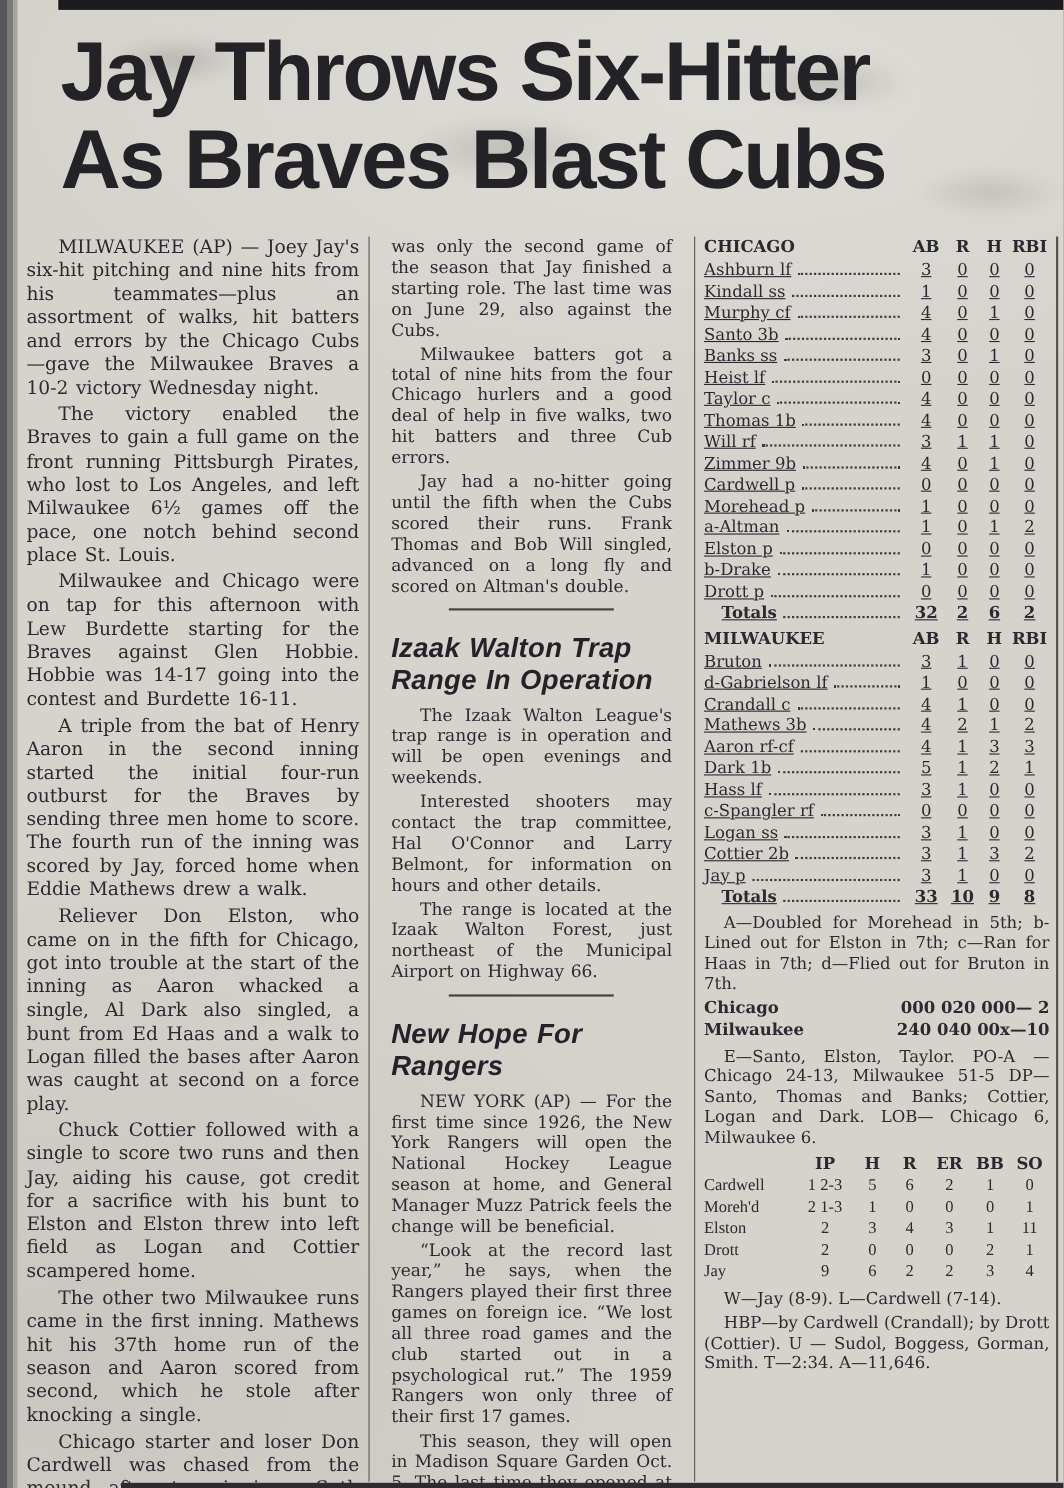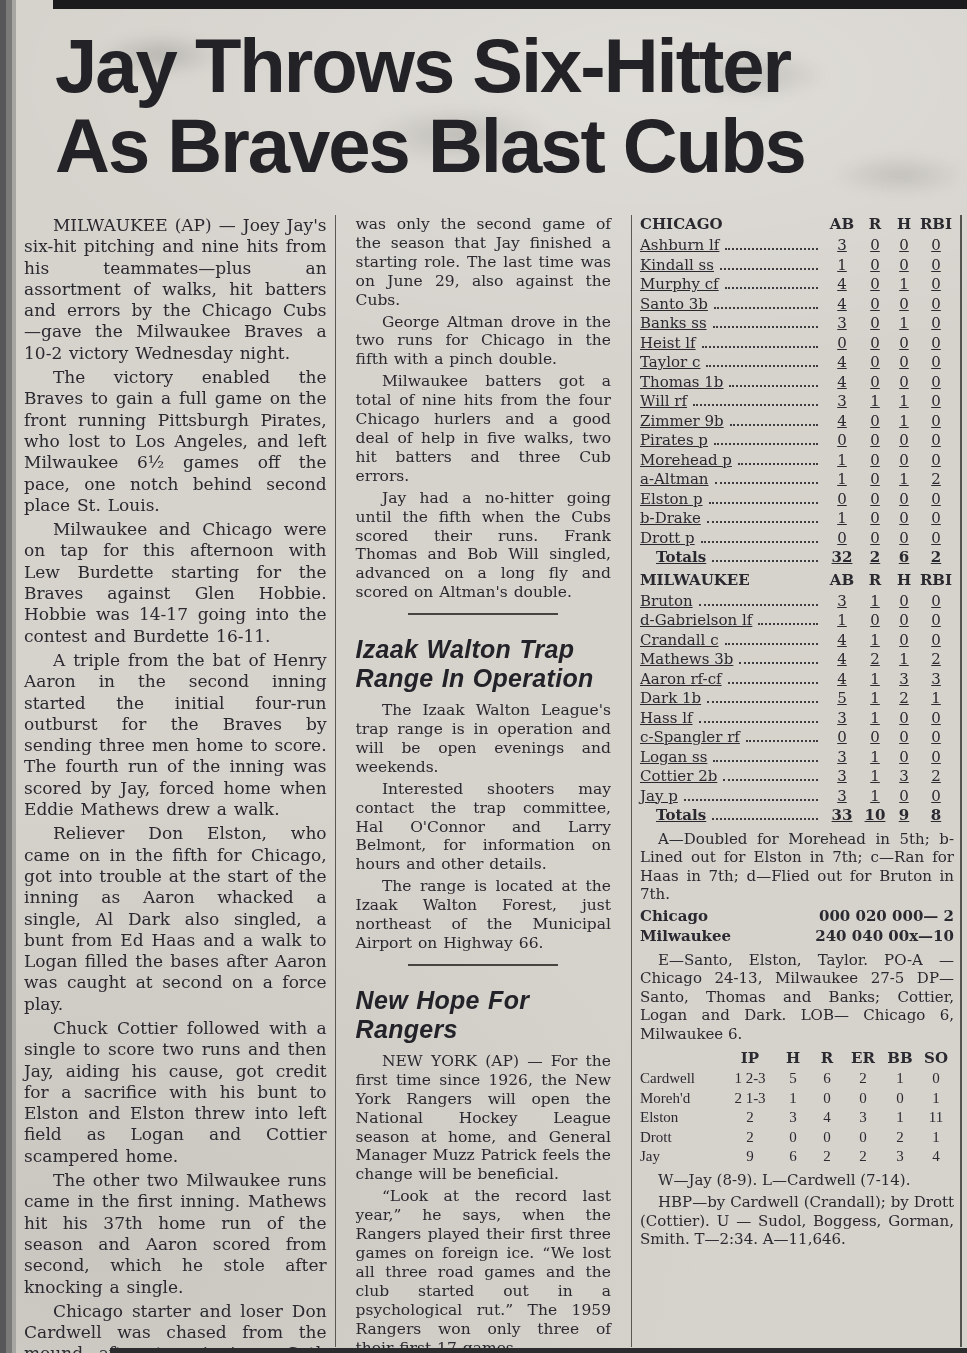--- a/index.html
+++ b/index.html
@@ -93,21 +93,20 @@
 
   <p class="para">Chicago starter and loser Don Cardwell was chased from the mound after two innings. Seth Morehead took over, then Elston and Dick Drott came on in the seventh to finish up.</p>
 
 </div>
     </div>
 
     <div class="col col2">
       <div class="cont">
   <p class="para">was only the second game of the season that Jay finished a starting role. The last time was on June 29, also against the Cubs.</p>
 
-  <p class="para">George Altman drove in the two runs for Chicago in the fifth with a pinch double.</p>
 
   <p class="para">Milwaukee batters got a total of nine hits from the four Chicago hurlers and a good deal of help in five walks, two hit batters and three Cub errors.</p>
 
   <p class="para">Jay had a no-hitter going until the fifth when the Cubs scored their runs. Frank Thomas and Bob Will singled, advanced on a long fly and scored on Altman's double.</p>
 </div>
       <div class="divider"></div>
       <h2 class="sec-head">Izaak Walton Trap Range In Operation</h2>
       <div>
   <p class="para">The Izaak Walton League's trap range is in operation and will be open evenings and weekends.</p>
 
@@ -221,21 +220,21 @@
   <div class="bs-row">
     <span class="bs-name">Zimmer 9b</span>
     <span class="bs-dots"></span>
     <span class="bs-num n1">4</span>
     <span class="bs-num n2">0</span>
     <span class="bs-num n3">1</span>
     <span class="bs-num n4">0</span>
   </div>
 
   <div class="bs-row">
-    <span class="bs-name">Pirates p</span>
+    <span class="bs-name">Cardwell p</span>
     <span class="bs-dots"></span>
     <span class="bs-num n1">0</span>
     <span class="bs-num n2">0</span>
     <span class="bs-num n3">0</span>
     <span class="bs-num n4">0</span>
   </div>
 
   <div class="bs-row">
     <span class="bs-name">Morehead p</span>
     <span class="bs-dots"></span>
@@ -414,21 +413,21 @@
     <span>Chicago</span>
     <span>000 020 000— 2</span>
   </div>
 
   <div class="ls-row">
     <span>Milwaukee</span>
     <span>240 040 00x—10</span>
   </div>
 </div>
 
-      <p class="agate-para">E—Santo, Elston, Taylor. PO-A —Chicago 24-13, Milwaukee 27-5 DP—Santo, Thomas and Banks; Cottier, Logan and Dark. LOB— Chicago 6, Milwaukee 6.</p>
+      <p class="agate-para">E—Santo, Elston, Taylor. PO-A —Chicago 24-13, Milwaukee 51-5 DP—Santo, Thomas and Banks; Cottier, Logan and Dark. LOB— Chicago 6, Milwaukee 6.</p>
 
       <div class="pitch">
         <div class="pitch-header">
           <span class="p-name"></span>
           <span class="pc pc-ip">IP</span>
           <span class="pc pc-h">H</span>
           <span class="pc pc-r">R</span>
           <span class="pc pc-er">ER</span>
           <span class="pc pc-bb">BB</span>
           <span class="pc pc-so">SO</span>

